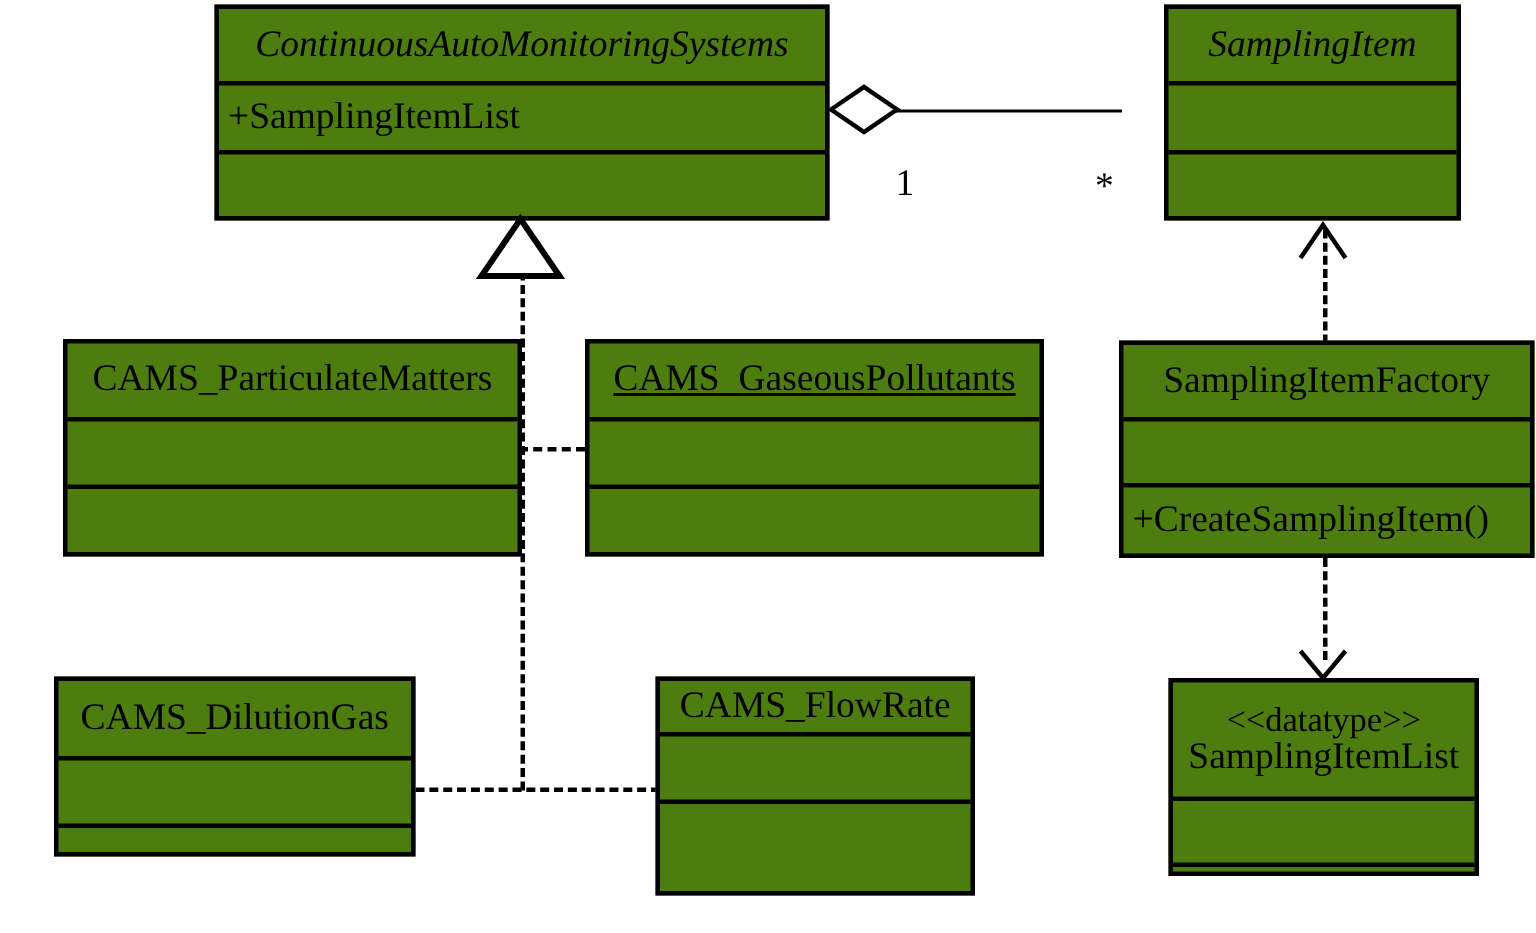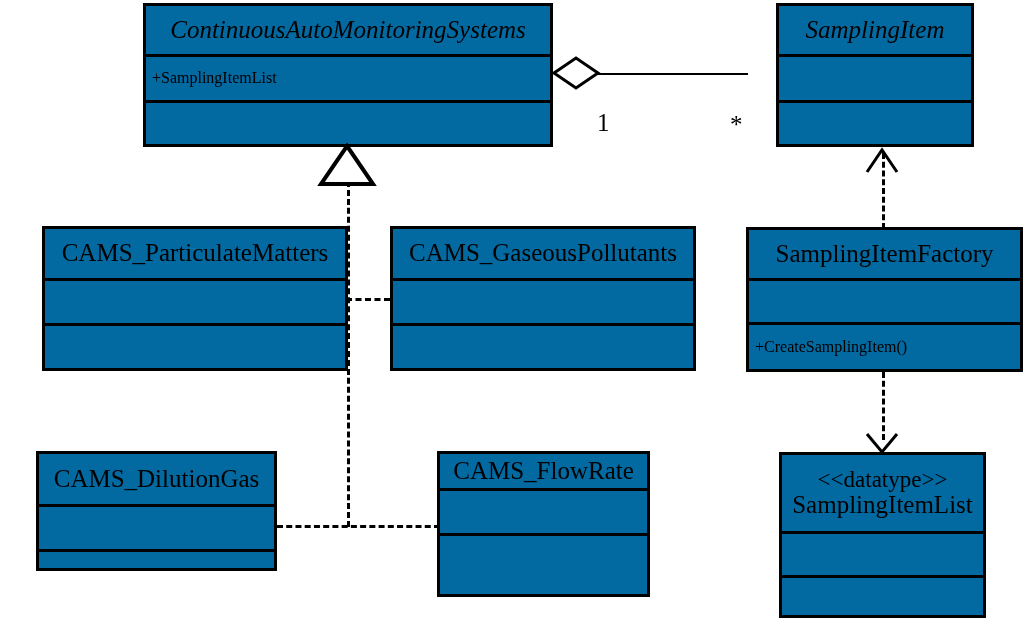--- a/index.html
+++ b/index.html
@@ -15,21 +15,21 @@
     background: #ffffff;
     overflow: hidden;
     font-family: "Liberation Serif", "DejaVu Serif", serif;
     color: #000000;
   }
 
   
   .uml-class {
     position: absolute;
     box-sizing: border-box;
-    background: #0369a1;
+    background: #4d7c0f;
     border: 3px solid #000000;
     display: flex;
     flex-direction: column;
     z-index: 3;
   }
   .compartment {
     box-sizing: border-box;
     position: relative;
     overflow: hidden;
     display: flex;
@@ -49,21 +49,21 @@
     font-style: italic;
   }
   .cls-stereo {
     text-align: center;
     font-size: 23px;
     line-height: 1.05;
     white-space: nowrap;
   }
   .cls-member {
     text-align: left;
-    font-size: 16px;
+    font-size: 25px;
     line-height: 1.06;
     padding-left: 6px;
     white-space: nowrap;
   }
   .empty-compartment {
     
   }
 
   
   .edge {
@@ -153,21 +153,21 @@
 
   <div class="uml-class" style="left:2px; top:226px; width:306px; height:145px;margin-left:40px;">
     <div class="compartment" style="height:49px;">
       <div class="cls-name">CAMS_ParticulateMatters</div>
     </div>
     <div class="compartment divider-top empty-compartment" style="height:45px;"></div>
     <div class="compartment divider-top empty-compartment" style="flex:1;"></div>
   </div>
 
   <div class="uml-class" style="left:390px; top:226px; width:306px; height:145px;">
-    <div class="compartment" style="height:49px;">
+    <div class="compartment" style="height:49px;text-decoration:underline;">
       <div class="cls-name">CAMS_GaseousPollutants</div>
     </div>
     <div class="compartment divider-top empty-compartment" style="height:45px;"></div>
     <div class="compartment divider-top empty-compartment" style="flex:1;"></div>
   </div>
 
   <div class="uml-class" style="left:746px; top:227px; width:277px; height:145px;">
     <div class="compartment" style="height:48px;border-radius:22px;">
       <div class="cls-name">SamplingItemFactory</div>
     </div>
@@ -186,21 +186,21 @@
   </div>
 
   <div class="uml-class" style="left:437px; top:451px; width:213px; height:146px;">
     <div class="compartment" style="height:34px;">
       <div class="cls-name">CAMS_FlowRate</div>
     </div>
     <div class="compartment divider-top empty-compartment" style="height:45px;"></div>
     <div class="compartment divider-top empty-compartment" style="flex:1;"></div>
   </div>
 
-  <div class="uml-class" style="left:779px; top:452px; width:207px; height:166px;">
+  <div class="uml-class" style="left:779px; top:452px; width:207px; height:132px;">
     <div class="compartment" style="height:76px;">
       <div class="cls-stereo">&lt;&lt;datatype&gt;&gt;</div>
       <div class="cls-name">SamplingItemList</div>
     </div>
     <div class="compartment divider-top empty-compartment" style="height:44px;"></div>
     <div class="compartment divider-top empty-compartment" style="flex:1;"></div>
   </div>
 
 </div>
 

